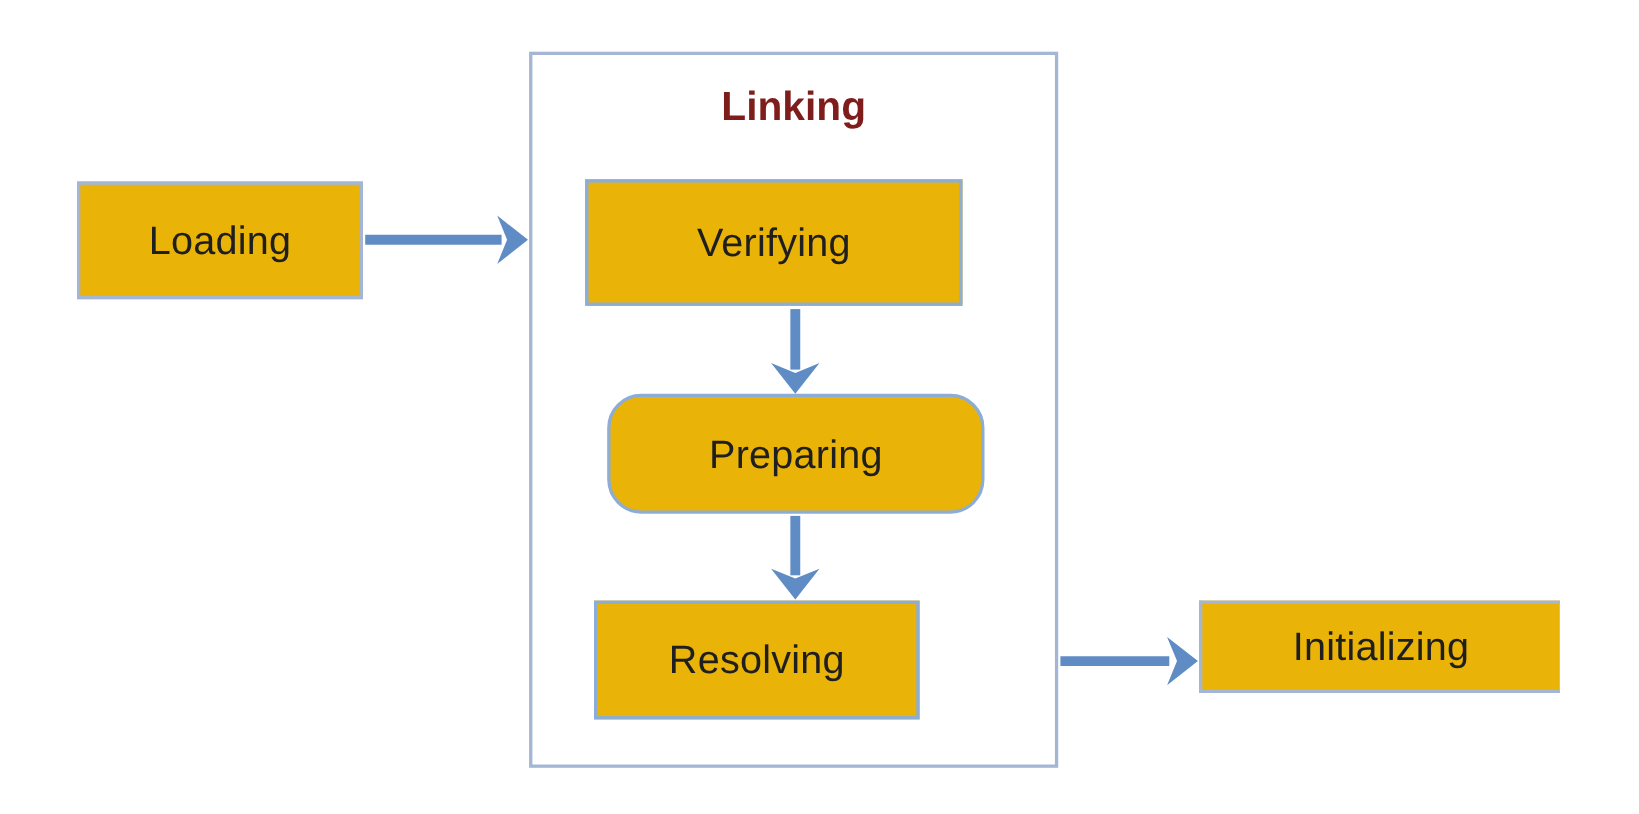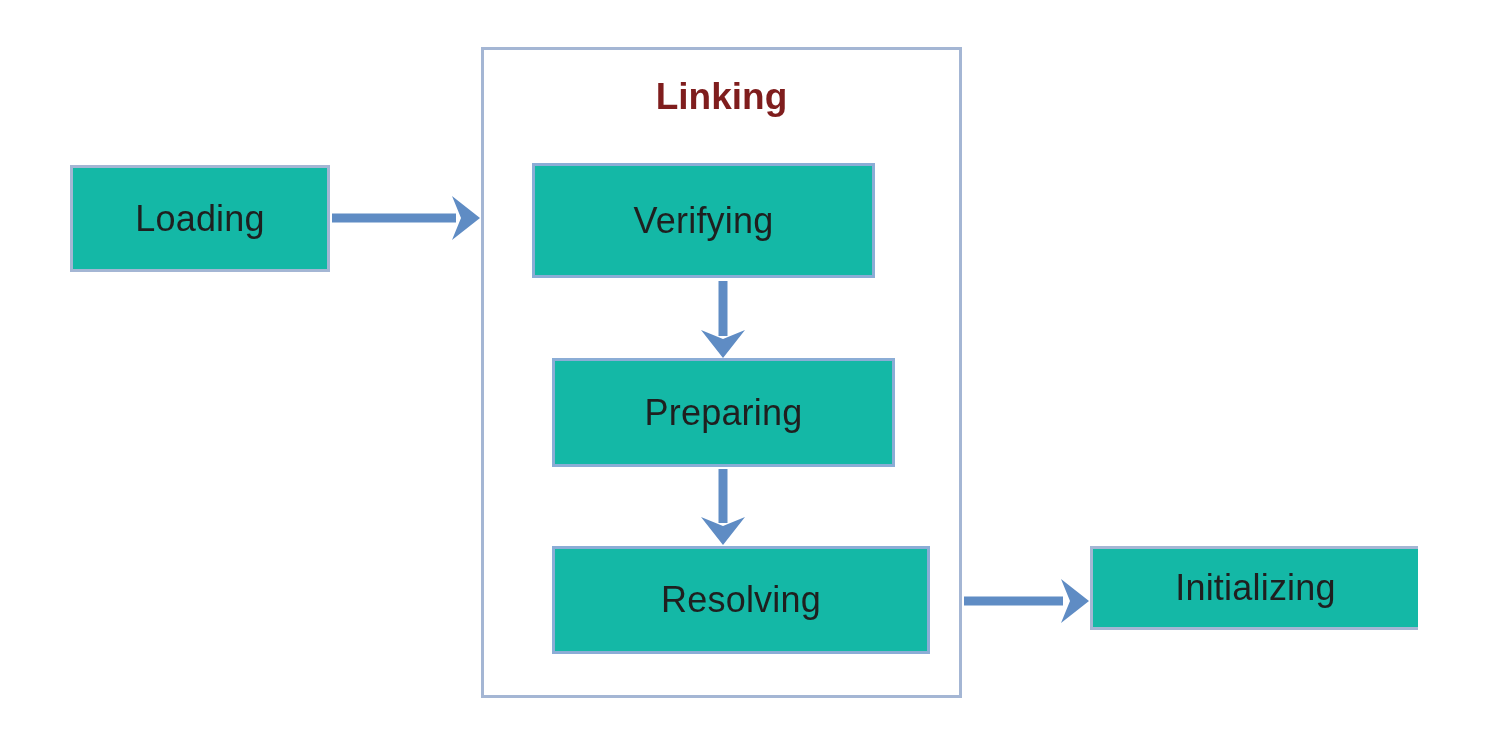--- a/index.html
+++ b/index.html
@@ -7,21 +7,21 @@
     position: relative;
     width: 1490px;
     height: 740px;
     background: #ffffff;
     font-family: "Liberation Sans", sans-serif;
     color: #1f1f1f;
     overflow: hidden;
   }
   .box {
     position: absolute;
-    background: #14b8a6;
+    background: #eab308;
     display: flex;
     align-items: center;
     justify-content: center;
     font-size: 36px;
     color: #1f1f1f;
     box-sizing: border-box;
     letter-spacing: 0.2px;
   }
   .outer-border { border: 3px solid #a4b6d4; }
   .inner-border { border: 3px solid #8badd6; }
@@ -39,22 +39,22 @@
   .group-title {
     margin-top: 26px;
     text-align: center;
     font-size: 37px;
     font-weight: bold;
     color: #7f1d1d;
   }
 
   #node-loading      { left: 70px;   top: 165px; width: 260px; height: 107px; }
   #node-verifying    { left: 532px;  top: 163px; width: 343px; height: 115px; }
-  #node-preparing    { left: 552px;  top: 358px; width: 343px; height: 109px; }
-  #node-resolving    { left: 552px;  top: 546px; width: 378px; height: 108px; }
+  #node-preparing    { left: 552px;  top: 358px; width: 343px; height: 109px; border-radius: 31px; }
+  #node-resolving    { left: 540px;  top: 546px; width: 296px; height: 108px; }
   #node-initializing { left: 1090px; top: 546px; width: 328px; height: 84px; border-right: none; }
 
   .arrow-layer {
     position: absolute;
     left: 0; top: 0;
     width: 1490px;
     height: 740px;
     pointer-events: none;
   }
 </style>

